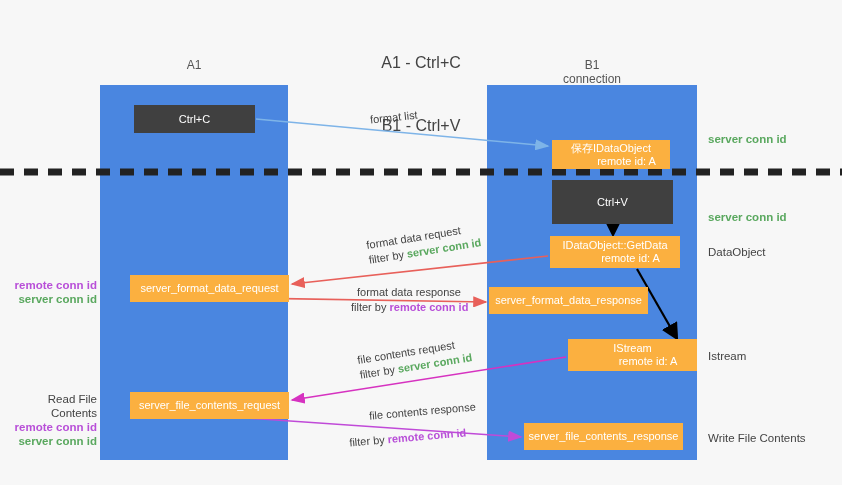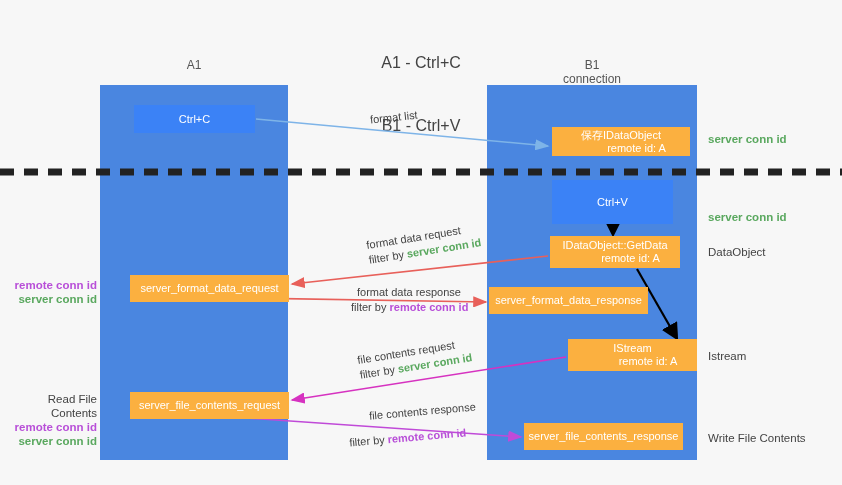--- a/index.html
+++ b/index.html
@@ -58,28 +58,28 @@
     display: flex;
     flex-direction: column;
     align-items: center;
     justify-content: center;
     color: #ffffff;
     font-size: 11px;
     line-height: 13px;
     text-align: center;
     white-space: pre-line;
   }
-  .node.green  { background: #3b82f6; }
+  .node.green  { background: #404040; }
   .node.orange { background: #fbb košt; }
   .node.orange { background: #fbb040; }
   .node .sub { font-size: 11px; line-height: 13px; margin-left: 31px; }
 
   
   #node-ctrl-c          { left: 134px; top: 105px; width: 121px; height: 28px; }
-  #node-save-dataobject { left: 552px; top: 127px; width: 138px; height: 29px; text-align: right; }
+  #node-save-dataobject { left: 552px; top: 140px; width: 118px; height: 29px; text-align: right; }
   #node-ctrl-v          { left: 552px; top: 180px; width: 121px; height: 44px; }
   #node-getdata         { left: 550px; top: 236px; width: 130px; height: 32px; }
   #node-istream         { left: 568px; top: 339px; width: 129px; height: 32px; }
   #node-fmt-req         { left: 130px; top: 275px; width: 159px; height: 27px; }
   #node-fmt-resp        { left: 489px; top: 287px; width: 159px; height: 27px; }
   #node-file-req        { left: 130px; top: 392px; width: 159px; height: 27px; }
   #node-file-resp       { left: 524px; top: 423px; width: 159px; height: 27px; }
 
   
   .side-label {

